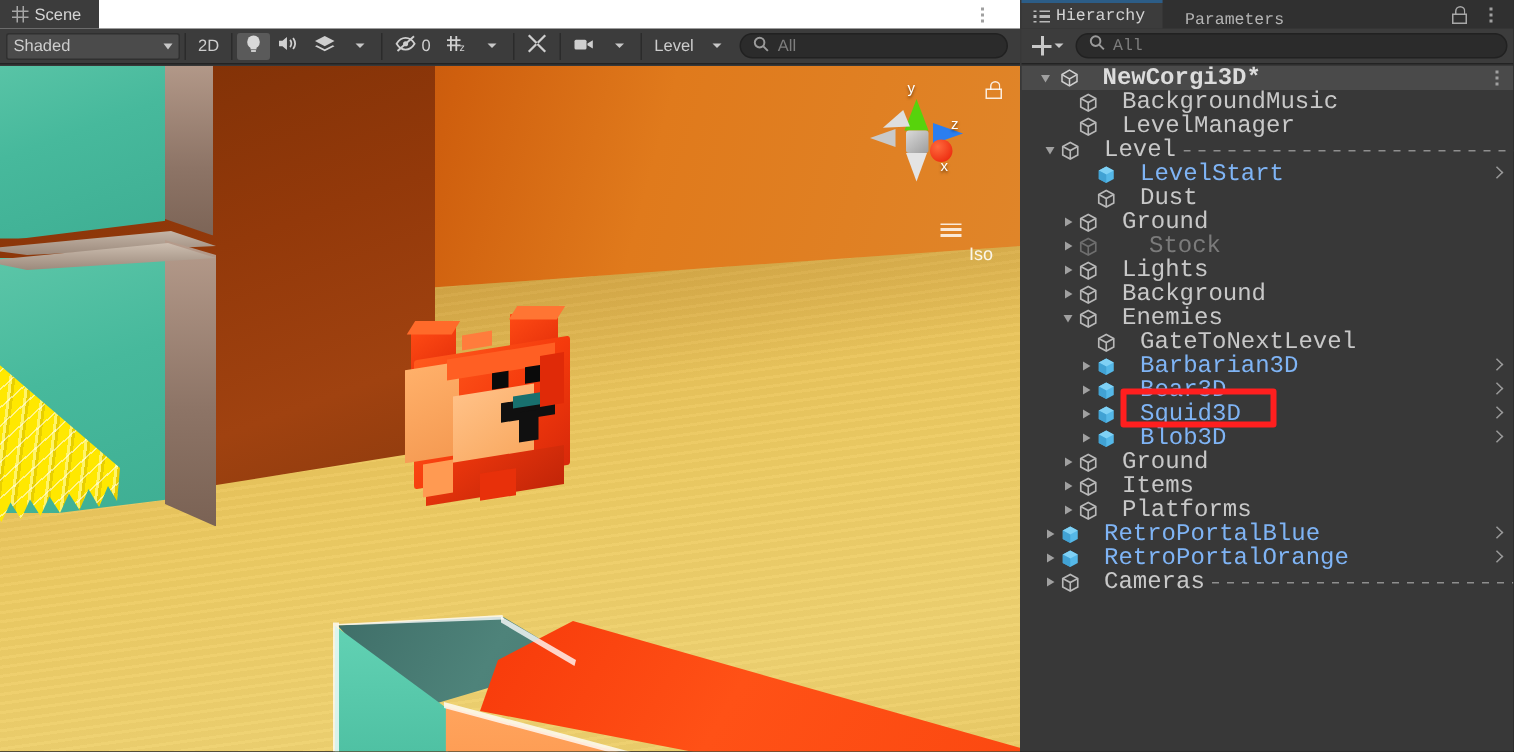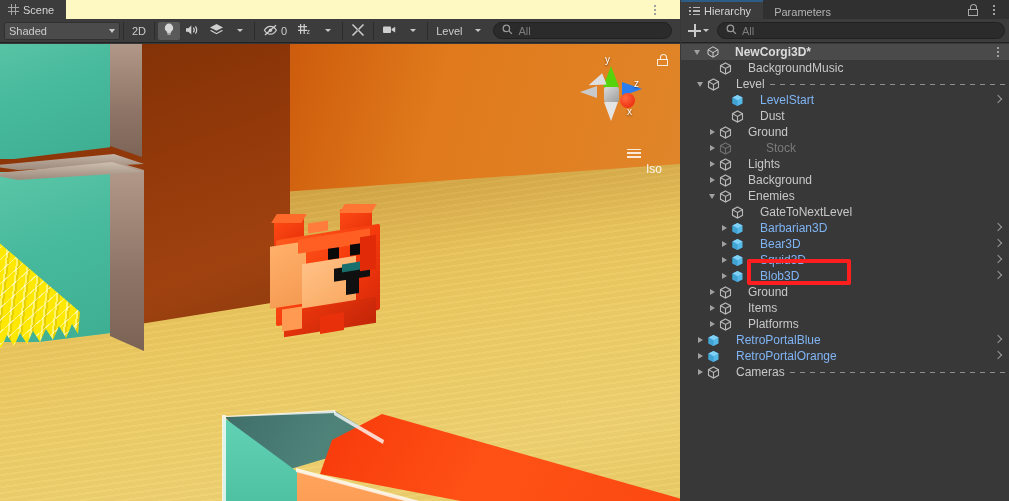--- a/index.html
+++ b/index.html
@@ -8,21 +8,21 @@
     background:#383838;
     font-family:"Liberation Sans", sans-serif;
     font-size:11px; color:#c4c4c4;
     -webkit-font-smoothing:antialiased;
   }
   #app { position:relative; width:1009px; height:501px; }
 
   
   #scene-panel { position:absolute; left:0; top:0; width:680px; height:501px; background:#383838; }
 
-  .tabstrip { position:relative; height:19px; background:#fef9c3; }
+  .tabstrip { position:relative; height:19px; background:#ffffff; }
   .tab {
     display:inline-flex; align-items:center; gap:4px;
     height:19px; padding:0 12px 0 8px;
     font-size:11px; color:#b4b4b4; cursor:default;
   }
   .tab.active { background:#3c3c3c; color:#d4d4d4; }
   .tab .grid-ico { display:inline-block; width:11px; height:11px; position:relative; opacity:.85;}
   .tab .grid-ico:before, .tab .grid-ico:after{
     content:""; position:absolute; background:#b9b9b9;
   }
@@ -121,21 +121,21 @@
   .iso-row{ position:absolute; right:18px; top:86px; display:flex; align-items:center; gap:5px; }
   .iso-lines{ width:14px; height:9px; display:flex; flex-direction:column; justify-content:space-between; }
   .iso-lines i{ display:block; height:1.5px; background:rgba(255,255,255,.82); }
   .iso-txt{ font-size:12px; color:rgba(255,255,255,.88);margin-top:32px; }
   .lock-ico{ position:absolute; right:12px; top:10px; width:11px; height:12px; }
   .lock-ico .bod{ position:absolute; left:0; bottom:0; width:11px; height:7px; border:1.6px solid rgba(255,255,255,.85); }
   .lock-ico .sh { position:absolute; left:2.5px; top:0; width:7px; height:6px;
                   border:1.6px solid rgba(255,255,255,.85); border-bottom:none; border-radius:4px 4px 0 0; }
 
   
-  #hier-panel{ position:absolute; left:681px; top:0; width:328px; height:501px; background:#383838; }
+  #hier-panel{ position:absolute; left:681px; top:0; width:328px; height:501px; background:#383838;font-family:Liberation Mono, monospace; }
   #hier-panel .tabstrip{ background:#303030; }
   .tab.hier.active{ background:#3c3c3c; border-top:2px solid #2c5d87; height:19px; }
   .tab.hier.active .hi-ico{ width:11px;height:10px;position:relative;display:inline-block; }
   .tab.hier.active .hi-ico i{ position:absolute; left:4px; height:1.5px; width:7px; background:#b9b9b9;}
   .tab.hier.active .hi-ico b{ position:absolute; left:0; width:1.5px; height:1.5px; background:#b9b9b9;}
 
   .hier-tools{ height:24px; background:#3c3c3c; display:flex; align-items:center; padding:0 4px;
                border-bottom:1px solid #232323; }
   .plus { width:13px; height:13px; position:relative; margin:0 2px 0 3px; }
   .plus:before,.plus:after{ content:""; position:absolute; background:#c9c9c9; }
@@ -146,21 +146,21 @@
             display:flex; align-items:center; padding:0 8px; gap:5px; margin-left:8px; }
   .hs-wrap .ph{ color:#7d7d7d; }
 
   
   #tree{ position:absolute; left:0; top:44px; width:328px; height:457px; overflow:hidden; }
   .row{ position:relative; height:16px; display:flex; align-items:center; cursor:default; }
   .row.scene-root{ background:#4a4a4a; }
   .row .twisty{ position:absolute; width:12px; height:16px; display:flex; align-items:center; justify-content:center; }
   .tri-r{ width:0;height:0;border-top:3.5px solid transparent;border-bottom:3.5px solid transparent;border-left:5px solid #a0a0a0; }
   .tri-d{ width:0;height:0;border-left:3.5px solid transparent;border-right:3.5px solid transparent;border-top:5px solid #a0a0a0; }
-  .row .label{ font-size:12px; white-space:nowrap;padding-left:12px; }
+  .row .label{ font-size:16px; white-space:nowrap;padding-left:12px; }
   .row .label.normal{ color:#c8c8c8; }
   .row .label.prefab{ color:#7fb4f5; }
   .row .label.disabled{ color:#7b7b7b;margin-left:18px; }
   .row .label.scene{ color:#dcdcdc; font-weight:bold; }
   .dashes{ flex:1; margin-left:5px; height:10px; overflow:hidden;
            background:repeating-linear-gradient(to right,#8e8e8e 0 5px, transparent 5px 10px);
            background-size:10px 1px; background-position:0 5px; background-repeat:repeat-x; }
   .chev{ position:absolute; right:8px; top:3px; width:6px; height:10px; }
   .chev:before{ content:""; position:absolute; left:0; top:1.4px; width:5px; height:5px;
                 border-top:1.6px solid #9a9a9a; border-right:1.6px solid #9a9a9a; transform:rotate(45deg); }
@@ -470,20 +470,27 @@
           </span>
         </div>
         <div class="row">
           <span class="cube" style="margin-left:38px"><svg width="13" height="13" viewBox="0 0 13 13">
               <path d="M6.5 1l5 2.7v5.6L6.5 12 1.5 9.3V3.7z" fill="none" stroke="#b8b8b8" stroke-width="1.1"></path>
               <path d="M1.5 3.7l5 2.7 5-2.7M6.5 6.4V12" fill="none" stroke="#b8b8b8" stroke-width="1.1"></path>
             </svg></span>
           <span class="label normal">BackgroundMusic</span>
         </div>
         <div class="row">
+          <span class="cube" style="margin-left:38px"><svg width="13" height="13" viewBox="0 0 13 13">
+              <path d="M6.5 1l5 2.7v5.6L6.5 12 1.5 9.3V3.7z" fill="none" stroke="#b8b8b8" stroke-width="1.1"></path>
+              <path d="M1.5 3.7l5 2.7 5-2.7M6.5 6.4V12" fill="none" stroke="#b8b8b8" stroke-width="1.1"></path>
+            </svg></span>
+          <span class="label normal">LevelManager</span>
+        </div>
+        <div class="row">
           <span class="twisty" style="left:13px">
             <span class="tri-d"></span>
           </span>
           <span class="cube" style="margin-left:26px"><svg width="13" height="13" viewBox="0 0 13 13">
               <path d="M6.5 1l5 2.7v5.6L6.5 12 1.5 9.3V3.7z" fill="none" stroke="#b8b8b8" stroke-width="1.1"></path>
               <path d="M1.5 3.7l5 2.7 5-2.7M6.5 6.4V12" fill="none" stroke="#b8b8b8" stroke-width="1.1"></path>
             </svg></span>
           <span class="label normal">Level</span>
           <span class="dashes"></span>
         </div>

